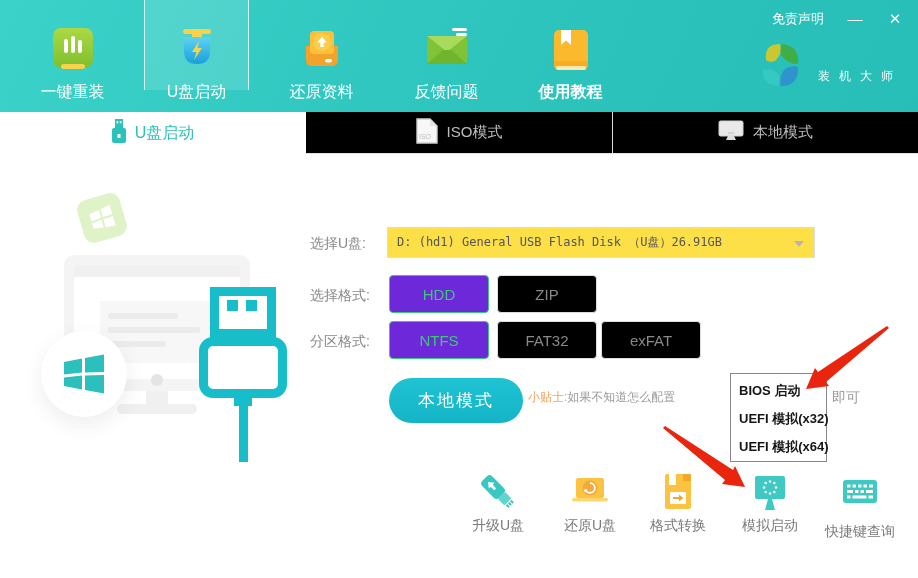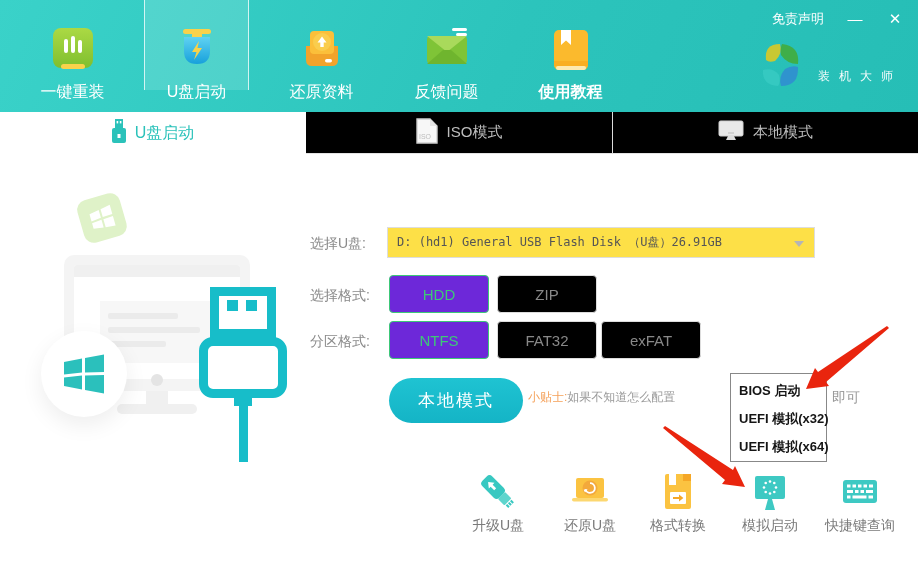--- a/index.html
+++ b/index.html
@@ -342,21 +342,21 @@
             <circle cx="17.7" cy="22" r="1.3"></circle>
           <circle cx="16" cy="17.5" r="1.3"></circle>
             <circle cx="17.7" cy="13" r="1.3"></circle>
         </g>
         <polygon points="20,29 24,29 27,40 17,40" fill="#3ec9c3"></polygon>
       </svg>
     </span>
     <span class="tlabel">模拟启动</span>
   </div>
 
-  <div class="tool" style="left:810px; top:470px;">
+  <div class="tool" style="left:810px; top:470px;gap:6px;">
     <span class="ticon">
       <svg width="44" height="44" viewBox="0 0 44 44">
         <rect x="5" y="10" width="34" height="23" rx="3" fill="#3ec9c3"></rect>
         <g fill="#fff">
           <rect x="9" y="14.5" width="3.5" height="3"></rect>
             <rect x="14.5" y="14.5" width="3.5" height="3"></rect>
           <rect x="20" y="14.5" width="3.5" height="3"></rect>
             <rect x="25.5" y="14.5" width="3.5" height="3"></rect>
           <rect x="31" y="14.5" width="4" height="3"></rect>
           <rect x="9" y="20" width="6" height="3"></rect>

